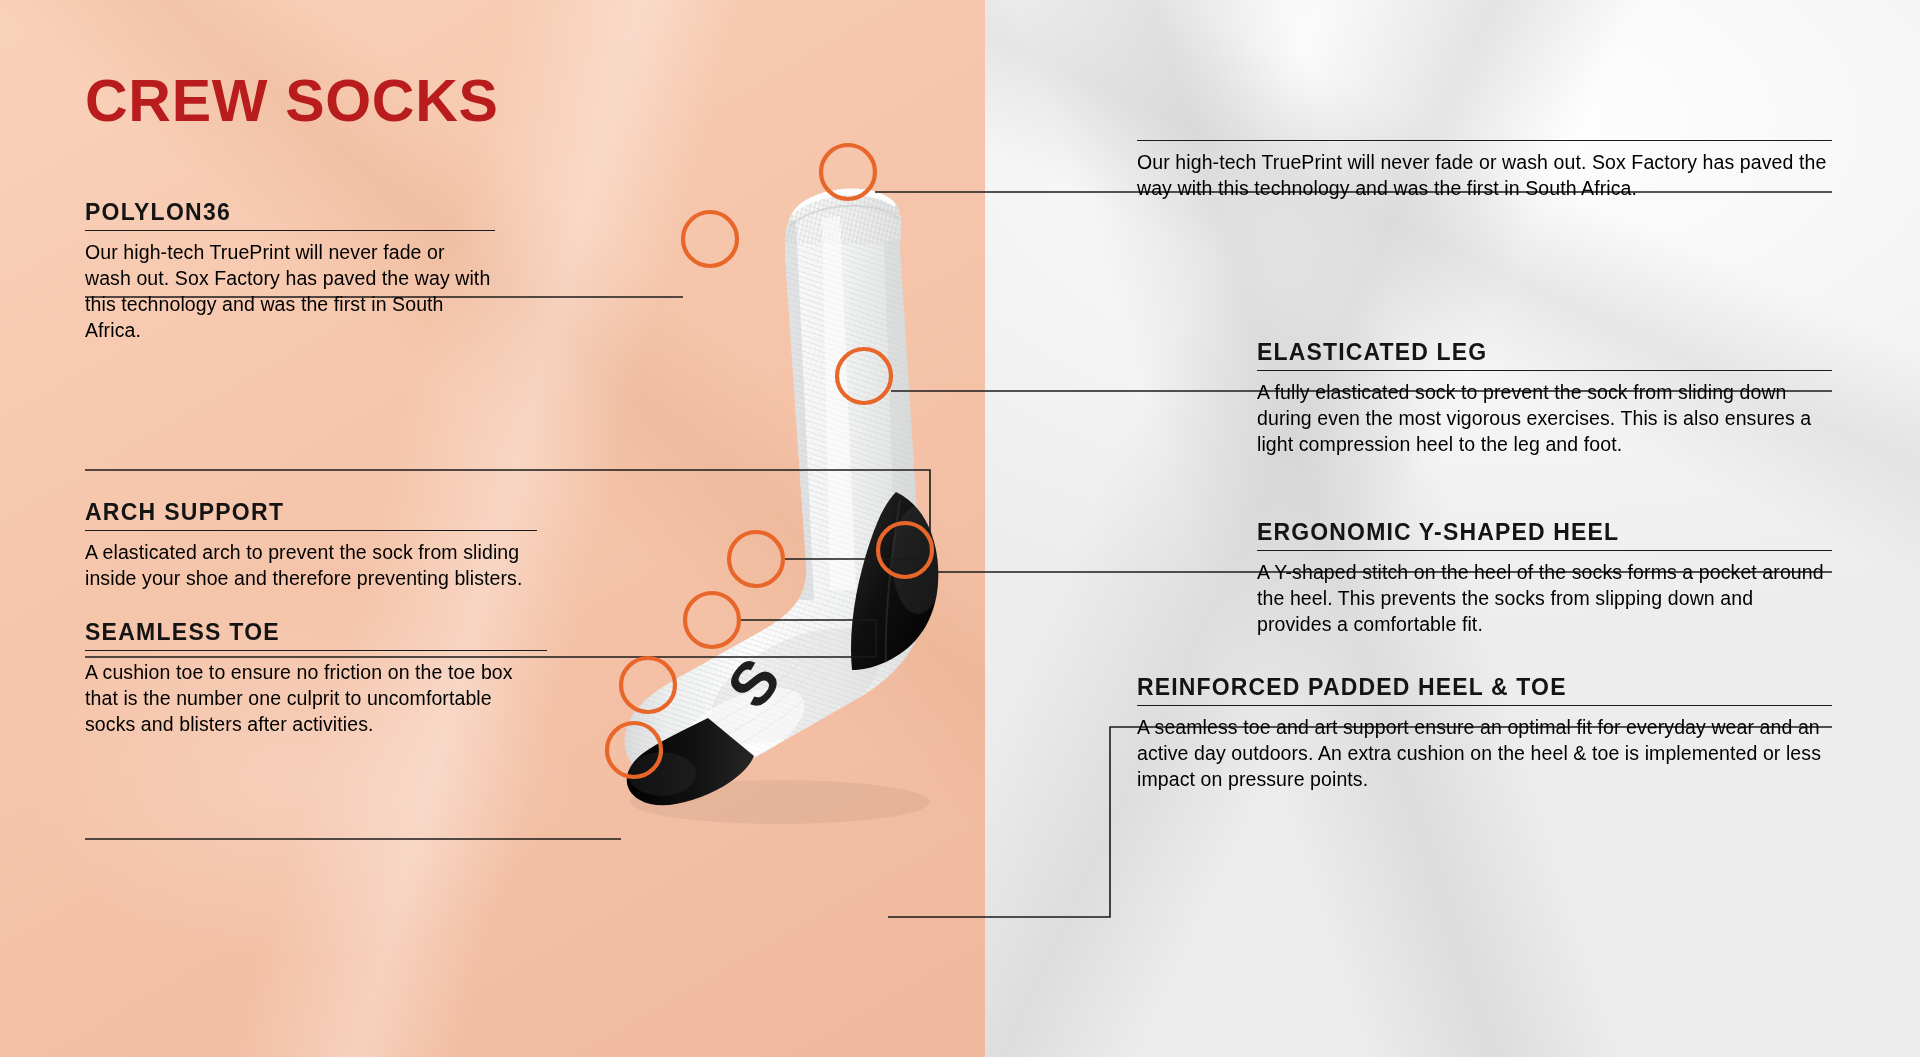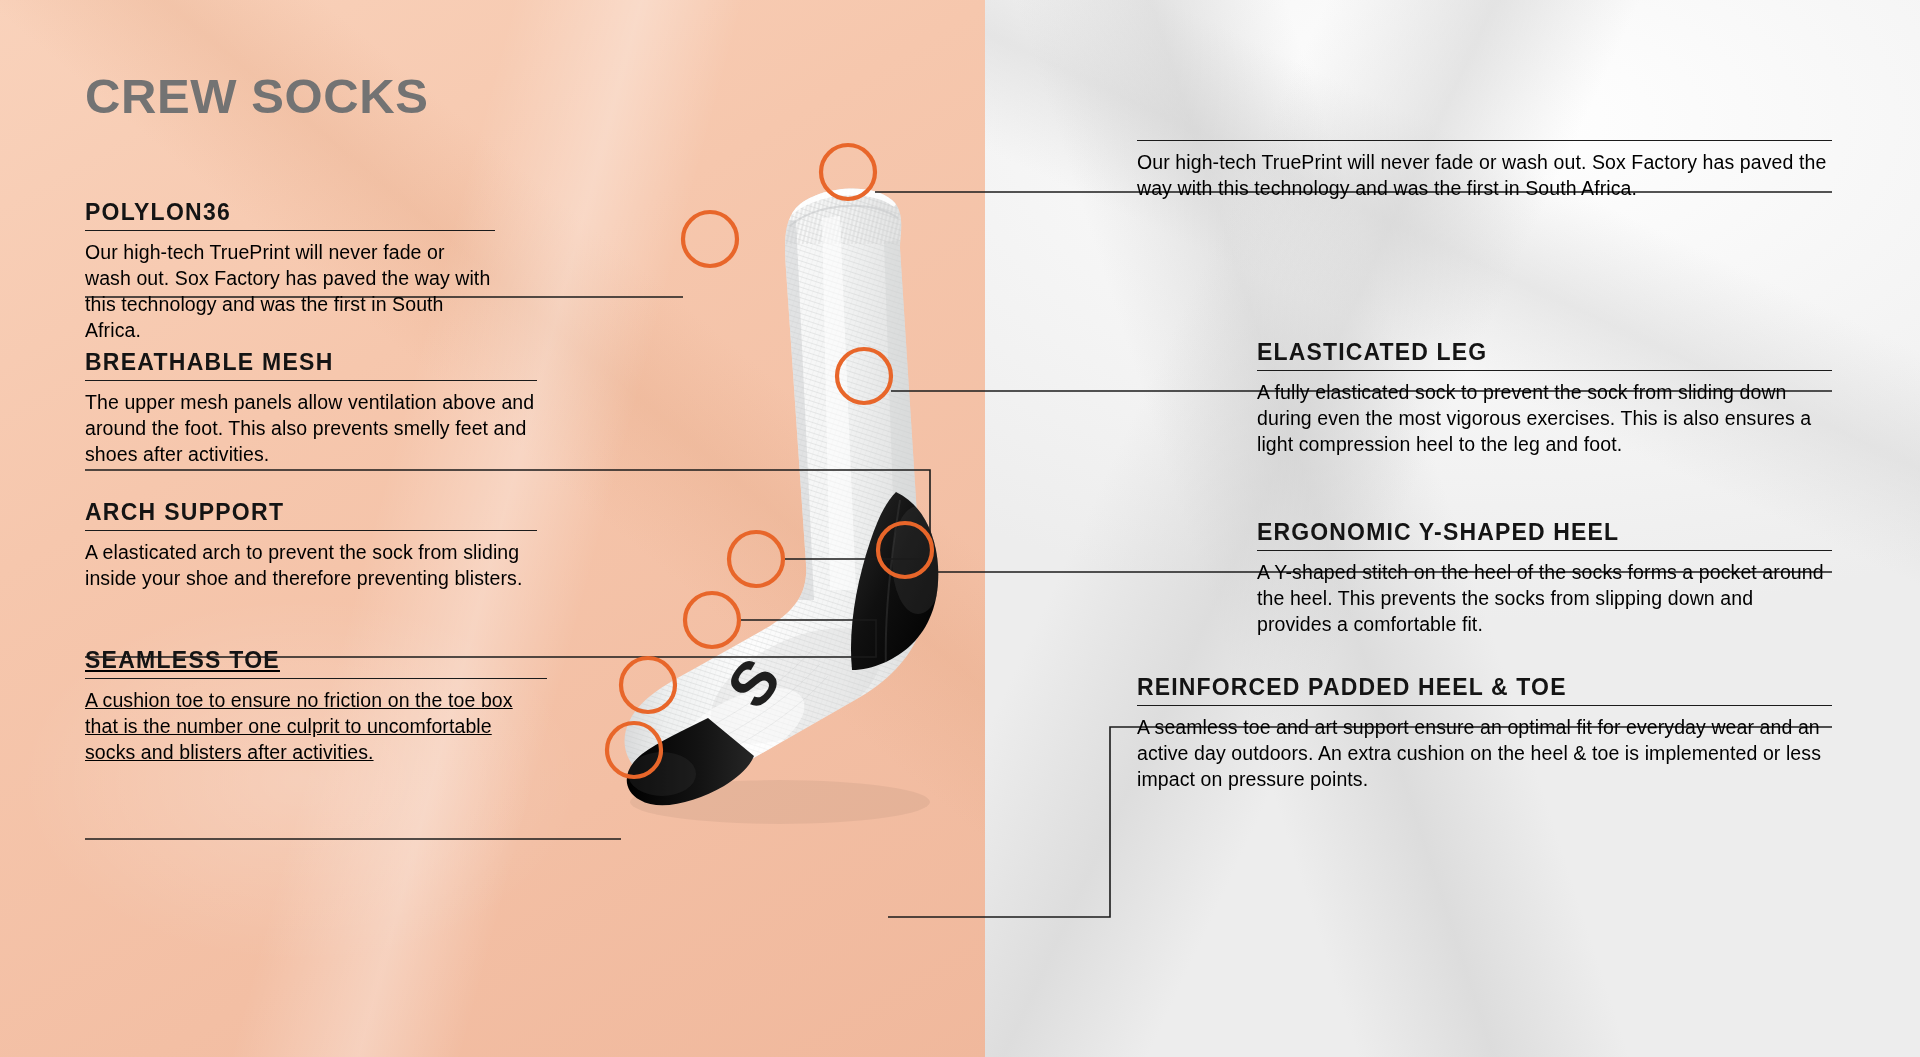--- a/index.html
+++ b/index.html
@@ -52,22 +52,22 @@
   .callout .rule{height:0;border-top:1.6px solid #1b1b1b;width:100%;margin-bottom:9px;}
   .callout p{
     margin:0;font-size:19.5px;line-height:1.33;color:#000000;
     letter-spacing:.005em;
   }
   .callout.right h3{letter-spacing:.05em;}
 
   
   #page-title{
     position:absolute;left:85px;top:72px;
-    font-size:49px;font-weight:bold;letter-spacing:.012em;
-    color:#737373;margin:0;line-height:1;
+    font-size:59px;font-weight:bold;letter-spacing:.012em;
+    color:#b91c1c;margin:0;line-height:1;
   }
 
   
   #leaders{position:absolute;left:0;top:0;width:1920px;height:1057px;pointer-events:none;}
 </style>
 </head>
 <body>
 
 <div id="stage">
 
@@ -226,33 +226,28 @@
   </svg>
 
   <h1 id="page-title">CREW SOCKS</h1>
 
   <div class="callout left" style="left:85px;top:200px;width:410px;">
     <h3>POLYLON36</h3>
     <div class="rule"></div>
     <p>Our high-tech TruePrint will never fade or wash out. Sox Factory has paved the way with this technology and was the first in South Africa.</p>
   </div>
 
-  <div class="callout left" style="left:85px;top:350px;width:452px;">
-    <h3>BREATHABLE MESH</h3>
-    <div class="rule"></div>
-    <p>The upper mesh panels allow ventilation above and around the foot. This also prevents smelly feet and shoes after activities.</p>
-  </div>
 
   <div class="callout left" style="left:85px;top:500px;width:452px;">
     <h3>ARCH SUPPORT</h3>
     <div class="rule"></div>
     <p>A elasticated arch to prevent the sock from sliding inside your shoe and therefore preventing blisters.</p>
   </div>
 
-  <div class="callout left" style="left:85px;top:648px;width:462px;text-decoration:underline;">
+  <div class="callout left" style="left:85px;top:620px;width:462px;">
     <h3>SEAMLESS TOE</h3>
     <div class="rule"></div>
     <p>A cushion toe to ensure no friction on the toe box that is the number one culprit to uncomfortable socks and blisters after activities.</p>
   </div>
 
   <div class="callout right" style="left:1137px;top:140px;width:695px;">
     <div class="rule"></div>
     <p>Our high-tech TruePrint will never fade or wash out. Sox Factory has paved the way with this technology and was the first in South Africa.</p>
   </div>
 

